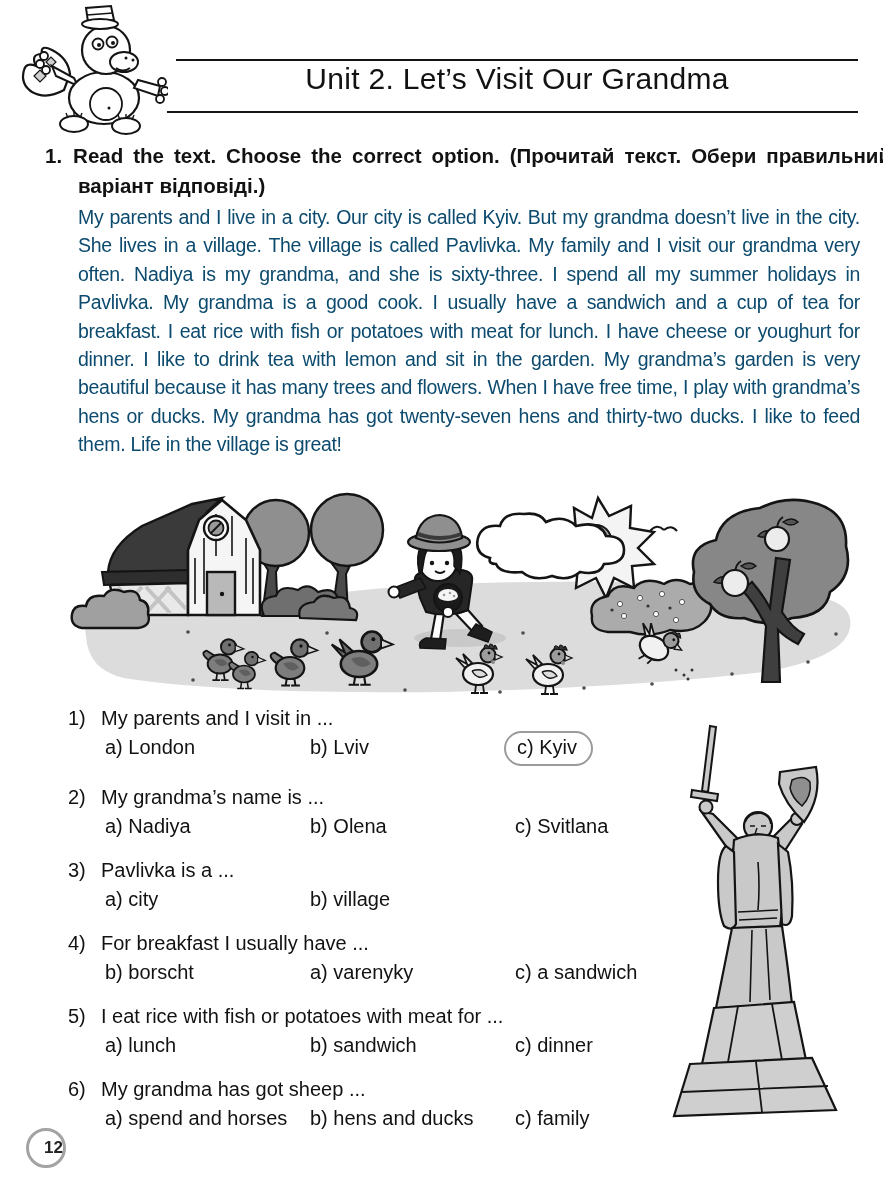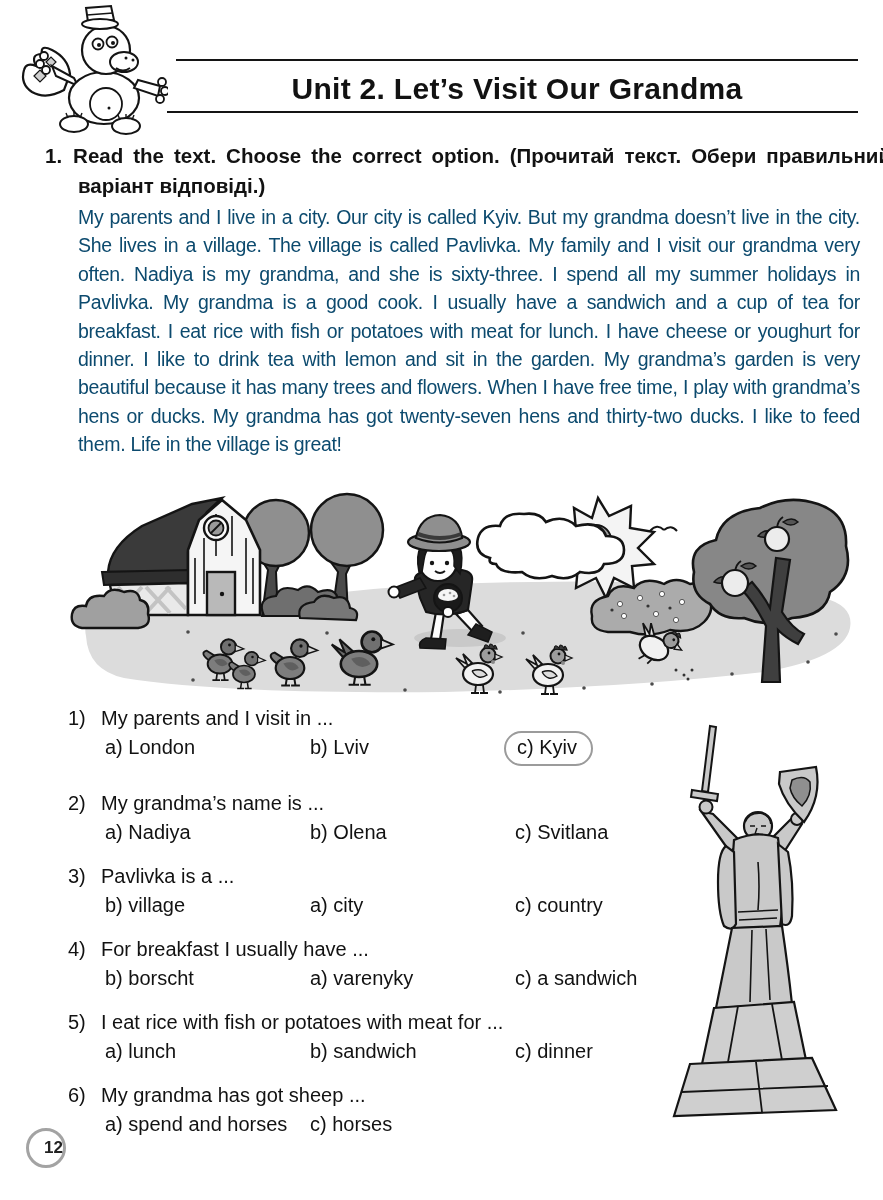--- a/index.html
+++ b/index.html
@@ -5,22 +5,22 @@
   html,body{margin:0;padding:0;}
   body{
     width:883px;height:1200px;position:relative;overflow:hidden;
     background:#ffffff;color:#121212;
     font-family:"Liberation Sans", sans-serif;
   }
   .rule{position:absolute;height:0;border-top:2.6px solid #141414;}
   .rule-top{left:176px;top:59px;width:682px;}
   .rule-bottom{left:167px;top:111px;width:691px;}
   .page-title{
-    position:absolute;left:176px;top:72px;width:682px;
-    text-align:center;font-size:30px;font-weight:bold;letter-spacing:.3px;
+    position:absolute;left:176px;top:62px;width:682px;
+    text-align:center;font-size:30px;font-weight:normal;letter-spacing:.3px;
   }
   .mascot{position:absolute;left:16px;top:4px;}
   .instruction{
     position:absolute;left:45px;top:141px;width:813px;
     font-size:20.5px;font-weight:bold;line-height:30px;
     text-align:justify;padding-left:33px;text-indent:-33px;
   }
   .ex-num{margin-right:11px;}
   .reading{
     position:absolute;left:78px;top:203px;width:782px;
@@ -31,21 +31,21 @@
   .questions{position:absolute;left:68px;top:704px;width:600px;font-size:20px;}
   .question{margin-bottom:15px;}
   .q-prompt{line-height:29px;display:flex;}
   .q-num{width:33px;flex:none;}
   .q-options{
     line-height:29px;display:grid;grid-template-columns:205px 205px 1fr;
     padding-left:37px;
   }
   .circled{
     display:inline-block;border:2.6px solid #9b9b9b;border-radius:22px;
-    padding:0px 14px 2px 11px;margin:-3px 0 8px -11px;
+    padding:0px 14px 2px 11px;margin:-3px 0 2px -11px;
   }
   .statue{position:absolute;left:646px;top:712px;}
   .page-num{
     position:absolute;left:26px;top:1128px;width:34px;height:34px;
     border:3px solid #a3a3a3;border-radius:50%;
     display:flex;align-items:center;justify-content:flex-end;
     font-size:17px;font-weight:bold;color:#222;
   }
   svg .ln{stroke:#141414;fill:none;}
 </style>
@@ -313,23 +313,22 @@
       <span>c) Svitlana</span>
     </div>
   </div>
 
   <div class="question">
     <div class="q-prompt">
         <span class="q-num">3)</span>
         <span>Pavlivka is a ...</span>
       </div>
     <div class="q-options">
+      <span>a) city</span>
       <span>b) village</span>
-      <span>a) city</span>
-      <span>c) country</span>
     </div>
   </div>
 
   <div class="question">
     <div class="q-prompt">
         <span class="q-num">4)</span>
         <span>For breakfast I usually have ...</span>
       </div>
     <div class="q-options">
       <span>b) borscht</span>
@@ -350,21 +349,22 @@
     </div>
   </div>
 
   <div class="question">
     <div class="q-prompt">
         <span class="q-num">6)</span>
         <span>My grandma has got sheep ...</span>
       </div>
     <div class="q-options">
       <span>a) spend and horses</span>
-      <span>c) horses</span>
+      <span>b) hens and ducks</span>
+      <span>c) family</span>
     </div>
   </div>
 
 </div>
 
 <svg class="statue" width="237" height="412" viewBox="0 0 237 412">
   <g>
     <polygon points="64,14 70,15 62,80 56,79" fill="#c9c9c9" stroke="#141414" stroke-width="2"></polygon>
     <polygon points="46,78 72,82 71,89 45,85" fill="#c9c9c9" stroke="#141414" stroke-width="2"></polygon>
   </g>

